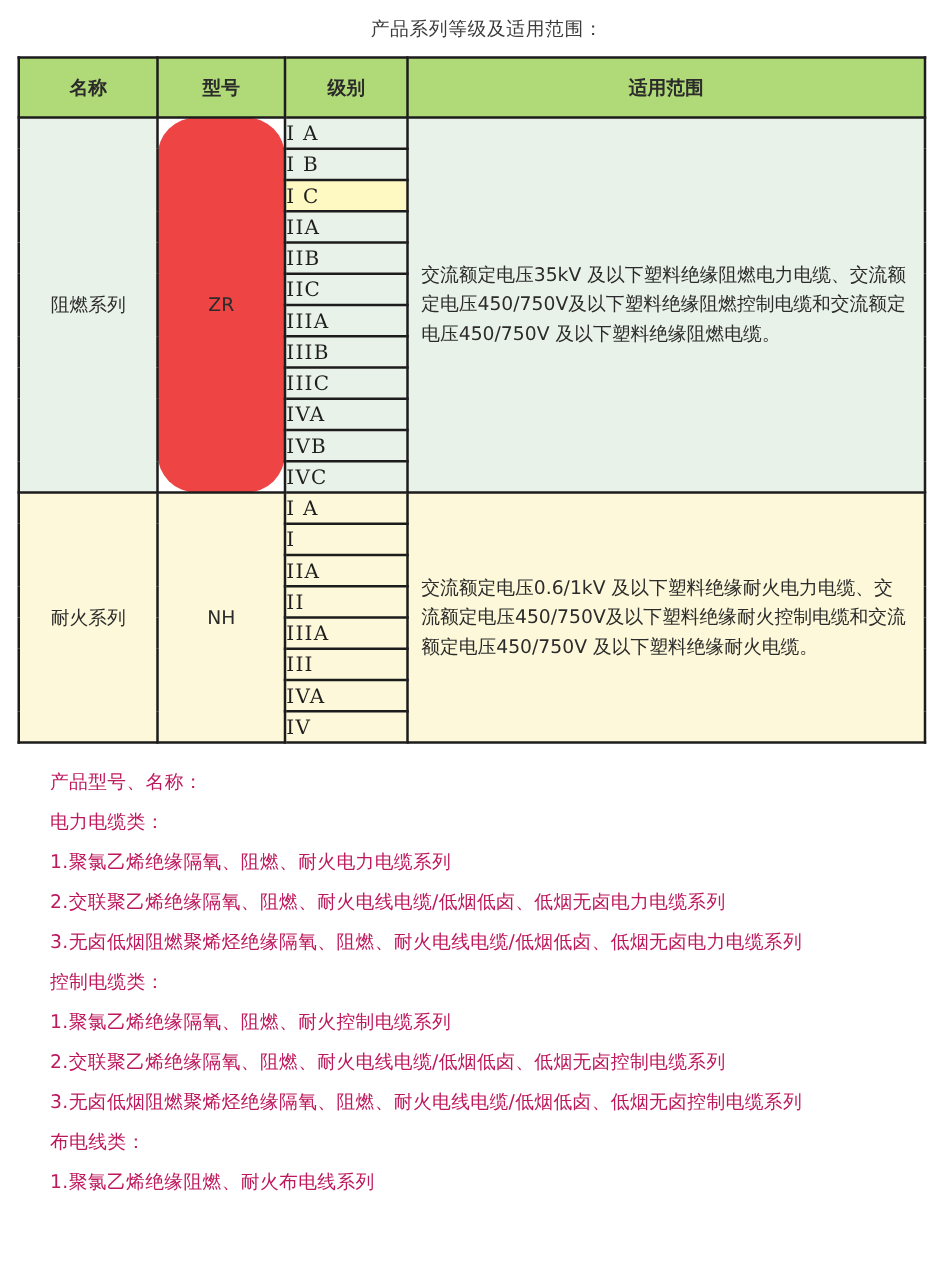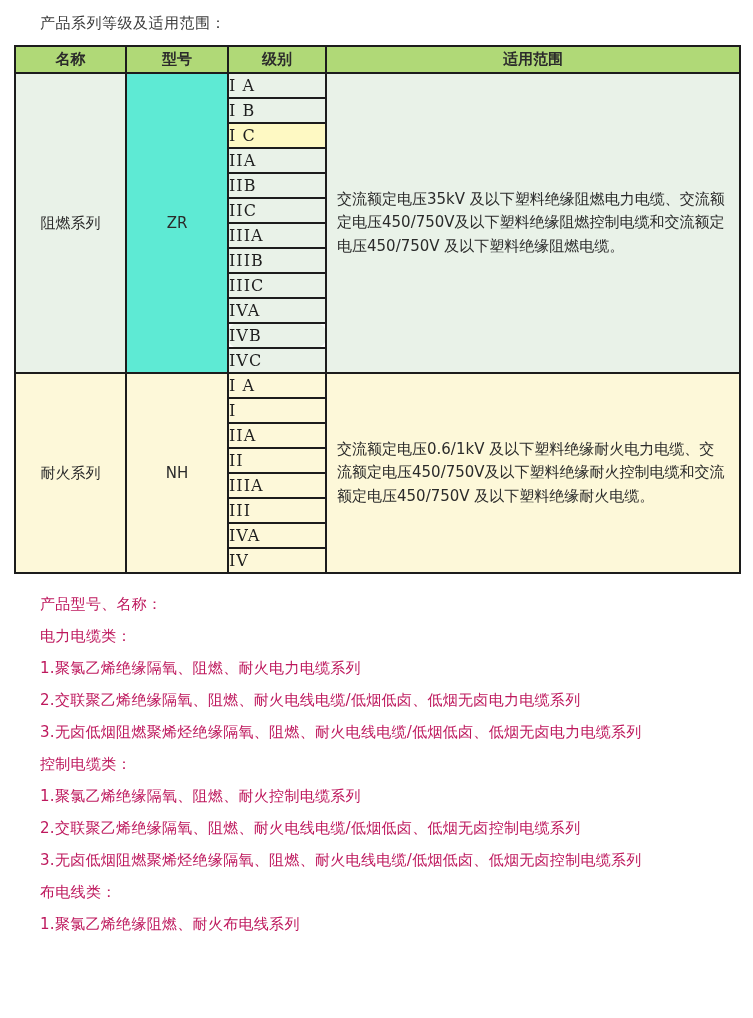--- a/index.html
+++ b/index.html
@@ -13,37 +13,38 @@
     overflow: hidden;
   }
   .page { padding: 8px 14px 0 14px; }
 
   .page-title {
     font-size: 15px;
     font-weight: 500;
     color: #3b3b3b;
     margin: 6px 0 12px 26px;
     letter-spacing: 0.5px;
+    text-align: center;
   }
 
   table.series-table {
     border-collapse: collapse;
     width: 725px;
     table-layout: fixed;
   }
   .series-table col.c-name  { width: 111px; }
   .series-table col.c-model { width: 102px; }
   .series-table col.c-grade { width: 98px;  }
   .series-table col.c-scope { width: 414px; }
 
   .series-table th, .series-table td {
     border: 2px solid #1c1c1c;
   }
   .series-table th {
-    height: 27px;
+    height: 48px;
     font-size: 15px;
     font-weight: 600;
     color: #2b2b2b;
     text-align: center;
   }
   td.name-cell, td.model-cell {
     text-align: center;
     vertical-align: middle;
     font-size: 15px;
     color: #2b2b2b;
@@ -93,21 +94,21 @@
       <tr style="background: rgb(176, 217, 119);">
         <th>名称</th>
         <th>型号</th>
         <th>级别</th>
         <th>适用范围</th>
       </tr>
     </thead>
     <tbody>
         <tr>
           <td class="name-cell" rowspan="12" style="background: rgb(233, 242, 232);">阻燃系列</td>
-          <td class="model-cell" rowspan="12" style="background: #5eead4;">ZR</td>
+          <td class="model-cell" rowspan="12" style="background: #ef4444; border-radius: 31px;">ZR</td>
           <td class="grade-cell" style="background: rgb(233, 242, 232);">I A</td>
           <td class="scope-cell" rowspan="12" style="background: rgb(233, 242, 232);">交流额定电压35kV 及以下塑料绝缘阻燃电力电缆、交流额定电压450/750V及以下塑料绝缘阻燃控制电缆和交流额定电压450/750V 及以下塑料绝缘阻燃电缆。</td>
         </tr>
         <tr>
           <td class="grade-cell" style="background: rgb(233, 242, 232);">I B</td>
         </tr>
         <tr>
           <td class="grade-cell" style="background: #fef9c3;">I C</td>
         </tr>
         <tr>
@@ -125,21 +126,21 @@
         <tr>
           <td class="grade-cell" style="background: rgb(233, 242, 232);">IIIB</td>
         </tr>
         <tr>
           <td class="grade-cell" style="background: rgb(233, 242, 232);">IIIC</td>
         </tr>
         <tr>
           <td class="grade-cell" style="background: rgb(233, 242, 232);">IVA</td>
         </tr>
         <tr>
-          <td class="grade-cell" style="background: rgb(233, 242, 232); border-radius: 10px;">IVB</td>
+          <td class="grade-cell" style="background: rgb(233, 242, 232);">IVB</td>
         </tr>
         <tr>
           <td class="grade-cell" style="background: rgb(233, 242, 232);">IVC</td>
         </tr>
         <tr>
           <td class="name-cell" rowspan="8" style="background: rgb(253, 248, 217);">耐火系列</td>
           <td class="model-cell" rowspan="8" style="background: rgb(253, 248, 217);">NH</td>
           <td class="grade-cell" style="background: rgb(253, 248, 217);">I A</td>
           <td class="scope-cell" rowspan="8" style="background: rgb(253, 248, 217);">交流额定电压0.6/1kV 及以下塑料绝缘耐火电力电缆、交流额定电压450/750V及以下塑料绝缘耐火控制电缆和交流额定电压450/750V 及以下塑料绝缘耐火电缆。</td>
         </tr>

